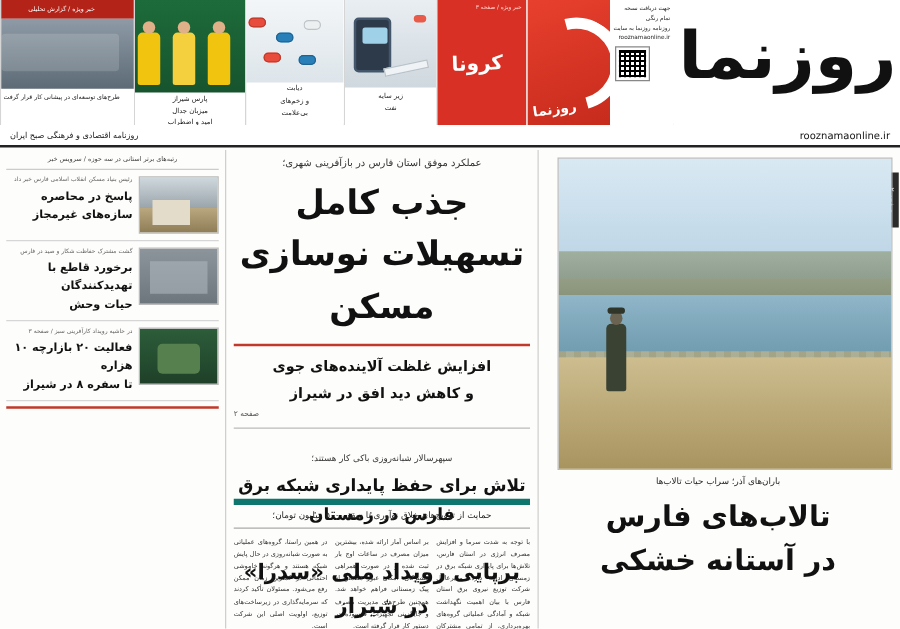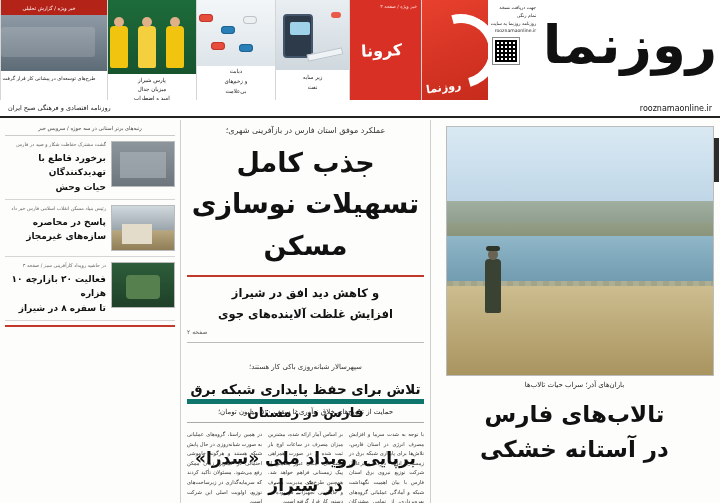--- a/index.html
+++ b/index.html
@@ -473,56 +473,56 @@
       </div>
       <div class="photo-caption">باران‌های آذر؛ سراب حیات تالاب‌ها</div>
       <div class="main-headline" style="white-space:pre-line">تالاب‌های فارس
 در آستانه خشکی</div>
     </div>
 
     <div class="col-mid">
       <div class="kicker">عملکرد موفق استان فارس در بازآفرینی شهری؛</div>
       <div class="big-title">جذب کامل تسهیلات نوسازی مسکن</div>
       <div class="rule-red"></div>
+      <div class="sub-head">افزایش غلظت آلاینده‌های جوی</div>
       <div class="sub-head">و کاهش دید افق در شیراز</div>
-      <div class="sub-head">افزایش غلظت آلاینده‌های جوی</div>
       <div class="note-right">صفحه ۲</div>
       <div class="rule-thin"></div>
       <div class="lede">سپهرسالار شبانه‌روزی باکی کار هستند؛</div>
       <div class="mid-head2">تلاش برای حفظ پایداری شبکه برق فارس در زمستان</div>
       <div class="body-cols">
         <div>با توجه به شدت سرما و افزایش مصرف انرژی در استان فارس، تلاش‌ها برای پایداری شبکه برق در زمستان ادامه دارد. مدیرعامل شرکت توزیع نیروی برق استان فارس با بیان اهمیت نگهداشت شبکه و آمادگی عملیاتی گروه‌های بهره‌برداری، از تمامی مشترکان خواست تا با رعایت الگوی مصرف همراهی کنند.</div>
         <div>بر اساس آمار ارائه شده، بیشترین میزان مصرف در ساعات اوج بار ثبت شده و در صورت همراهی مشترکان، امکان عبور مطمئن از پیک زمستانی فراهم خواهد شد. همچنین طرح‌های مدیریت مصرف و جایگزینی تجهیزات فرسوده در دستور کار قرار گرفته است.</div>
         <div>در همین راستا، گروه‌های عملیاتی به صورت شبانه‌روزی در حال پایش شبکه هستند و هرگونه خاموشی احتمالی در کمترین زمان ممکن رفع می‌شود. مسئولان تأکید کردند که سرمایه‌گذاری در زیرساخت‌های توزیع، اولویت اصلی این شرکت است.</div>
       </div>
 
       <div class="bottom-strip">
         <div class="strip-line">حمایت از ترویج‌های خلاق نوآوری تا سقف ۵۰۰ میلیون تومان؛</div>
         <div class="strip-title">برپایی رویداد ملی «سدرا» در شیراز</div>
       </div>
     </div>
 
     <div class="col-left">
       <div class="mini-top">رتبه‌های برتر استانی در سه حوزه / سرویس خبر</div>
 
       <div class="news-item">
+        <div class="news-thumb th1"></div>
+        <div class="news-text">
+          <div class="news-kicker">رئیس بنیاد مسکن انقلاب اسلامی فارس خبر داد</div>
+          <div class="news-title" style="white-space:pre-line">پاسخ در محاصره
+سازه‌های غیرمجاز</div>
+        </div>
+      </div>
+
+      <div class="news-item">
         <div class="news-thumb th2"></div>
         <div class="news-text">
           <div class="news-kicker">گشت مشترک حفاظت شکار و صید در فارس</div>
           <div class="news-title" style="white-space:pre-line">برخورد قاطع با تهدیدکنندگان
 حیات وحش</div>
-        </div>
-      </div>
-
-      <div class="news-item">
-        <div class="news-thumb th1"></div>
-        <div class="news-text">
-          <div class="news-kicker">رئیس بنیاد مسکن انقلاب اسلامی فارس خبر داد</div>
-          <div class="news-title" style="white-space:pre-line">پاسخ در محاصره
-سازه‌های غیرمجاز</div>
         </div>
       </div>
 
       <div class="news-item">
         <div class="news-thumb th3"></div>
         <div class="news-text">
           <div class="news-kicker">در حاشیه رویداد کارآفرینی سبز / صفحه ۳</div>
           <div class="news-title" style="white-space:pre-line">فعالیت ۲۰ بازارچه ۱۰ هزاره
 تا سفره ۸ در شیراز</div>
         </div>

